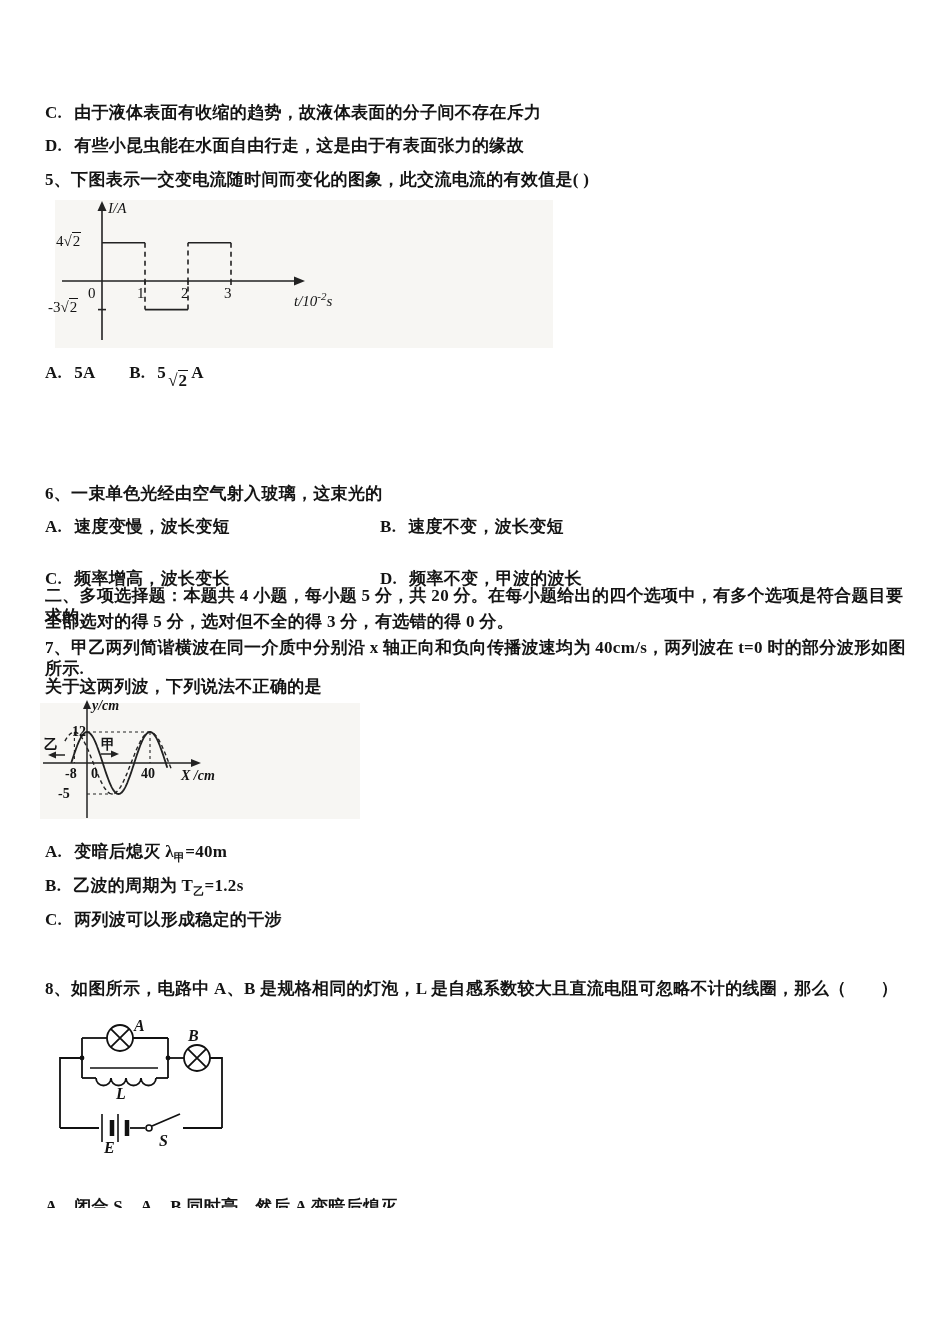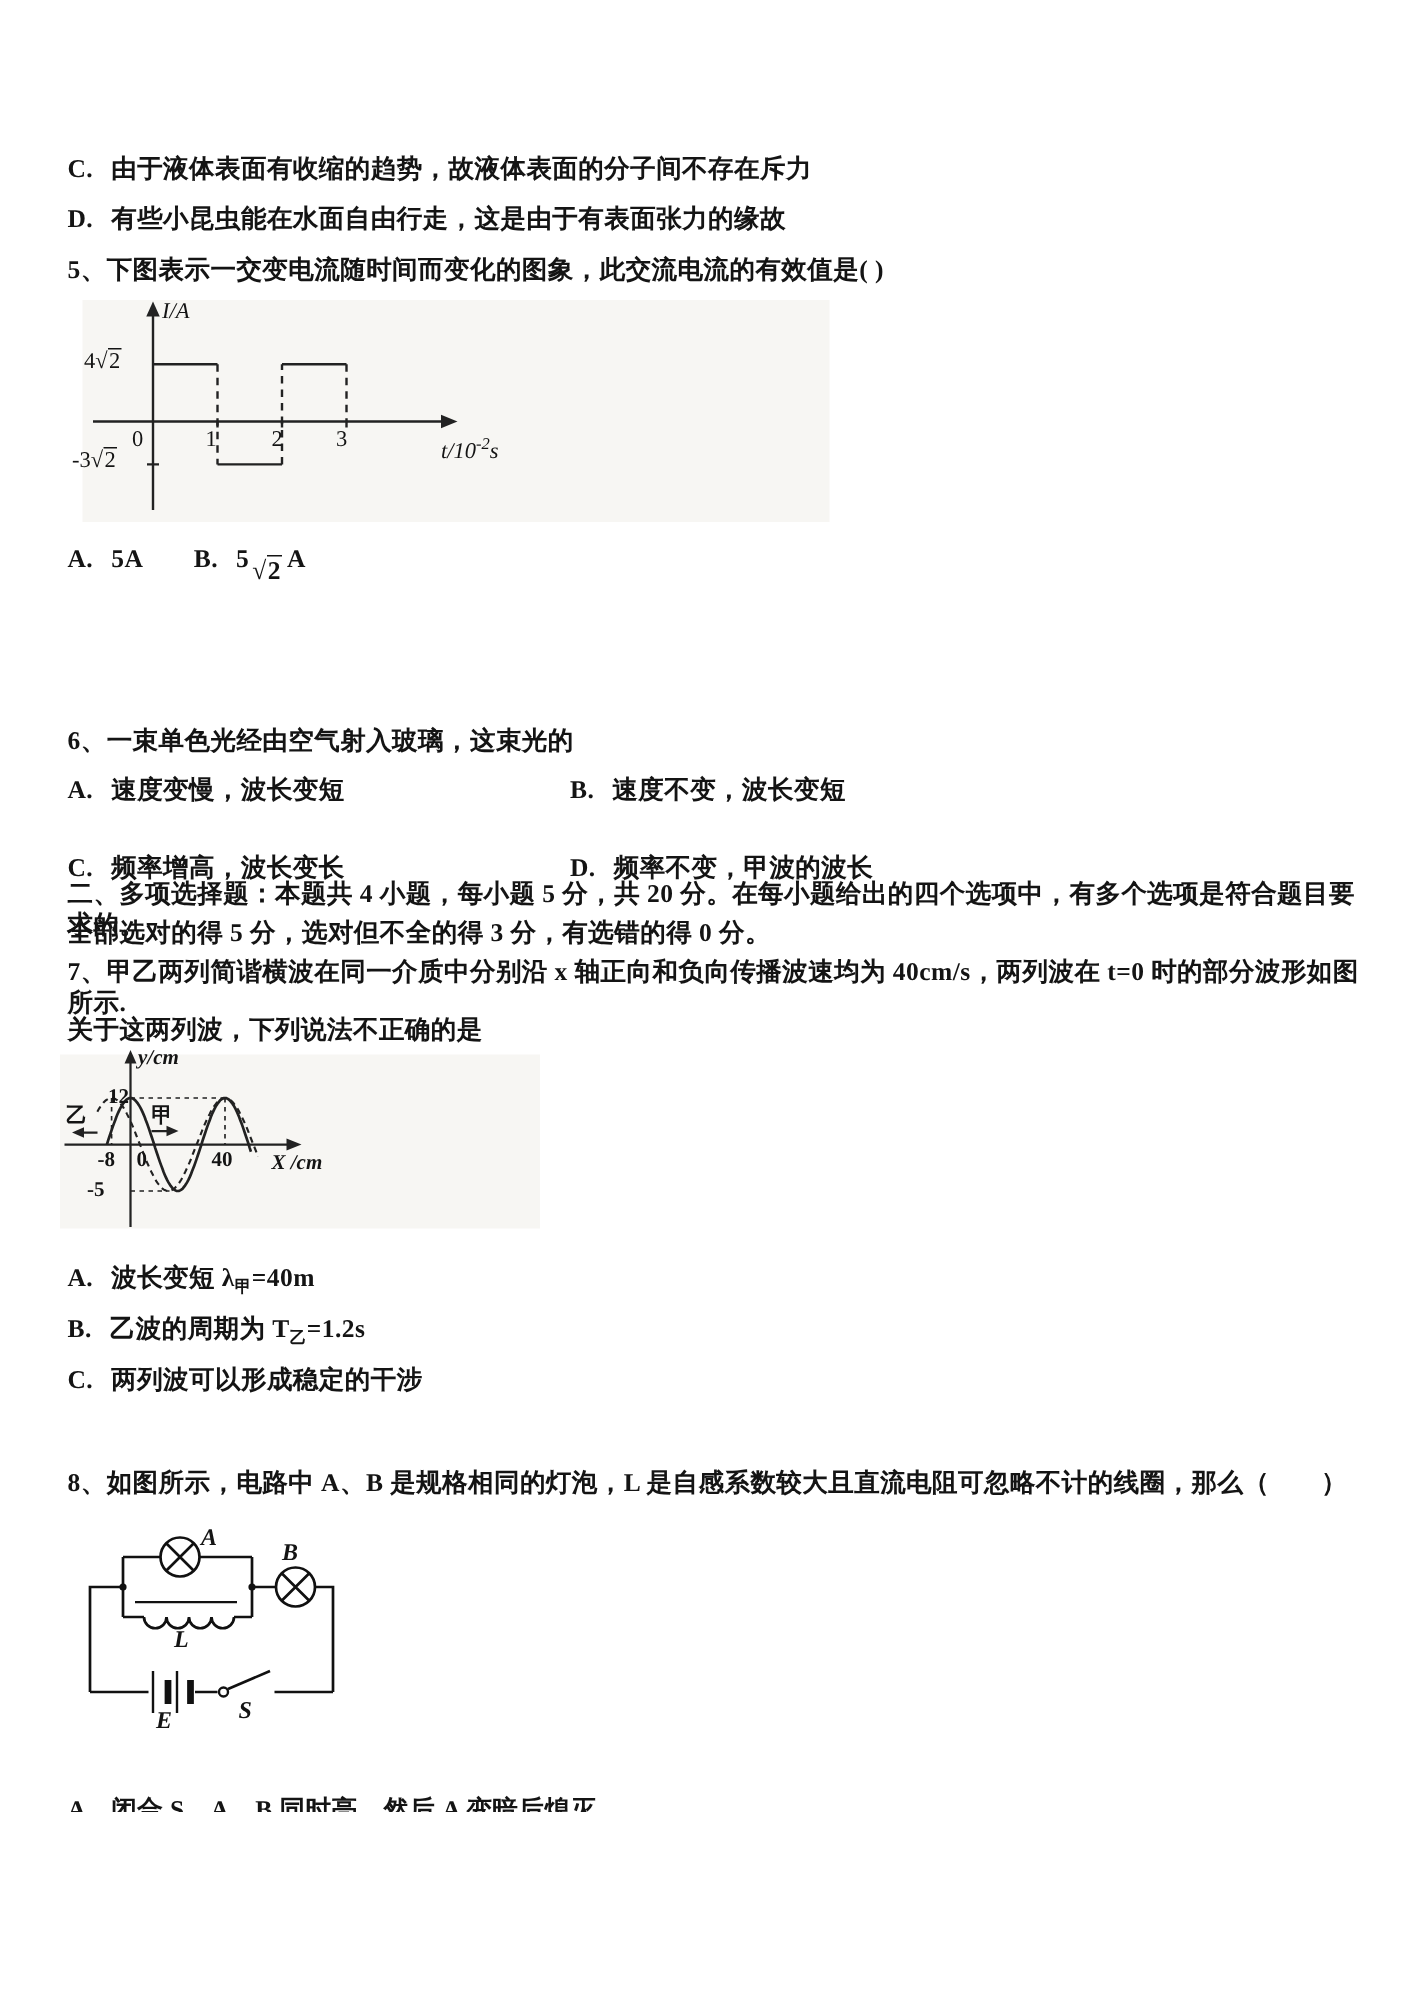--- a/index.html
+++ b/index.html
@@ -127,21 +127,21 @@
     <span class="flab2" style="left:23px;top:89px">-5</span>
     <span class="flab2" style="left:30px;top:69px">-8</span>
     <span class="flab2" style="left:56px;top:69px">0</span>
     <span class="flab2" style="left:106px;top:69px">40</span>
     <span class="flab2 it" style="left:146px;top:71px">X /cm</span>
     <span class="flab2" style="left:66px;top:40px">甲</span>
     <span class="flab2" style="left:9px;top:40px">乙</span>
   </div>
 
   <div class="row" style="top:841px">
-    <span class="lbl">A.</span><span>波长变短 λ</span><sub>甲</sub><span>=40m</span>
+    <span class="lbl">A.</span><span>变暗后熄灭 λ</span><sub>甲</sub><span>=40m</span>
   </div>
   <div class="row" style="top:875px">
     <span class="lbl">B.</span><span>乙波的周期为 T</span><sub>乙</sub><span>=1.2s</span>
   </div>
   <div class="row" style="top:909px">
     <span class="lbl">C.</span><span>两列波可以形成稳定的干涉</span>
   </div>
 
   <div class="row" style="top:978px">
     <span>8、如图所示，电路中 A、B 是规格相同的灯泡，L 是自感系数较大且直流电阻可忽略不计的线圈，那么（　　）</span>

